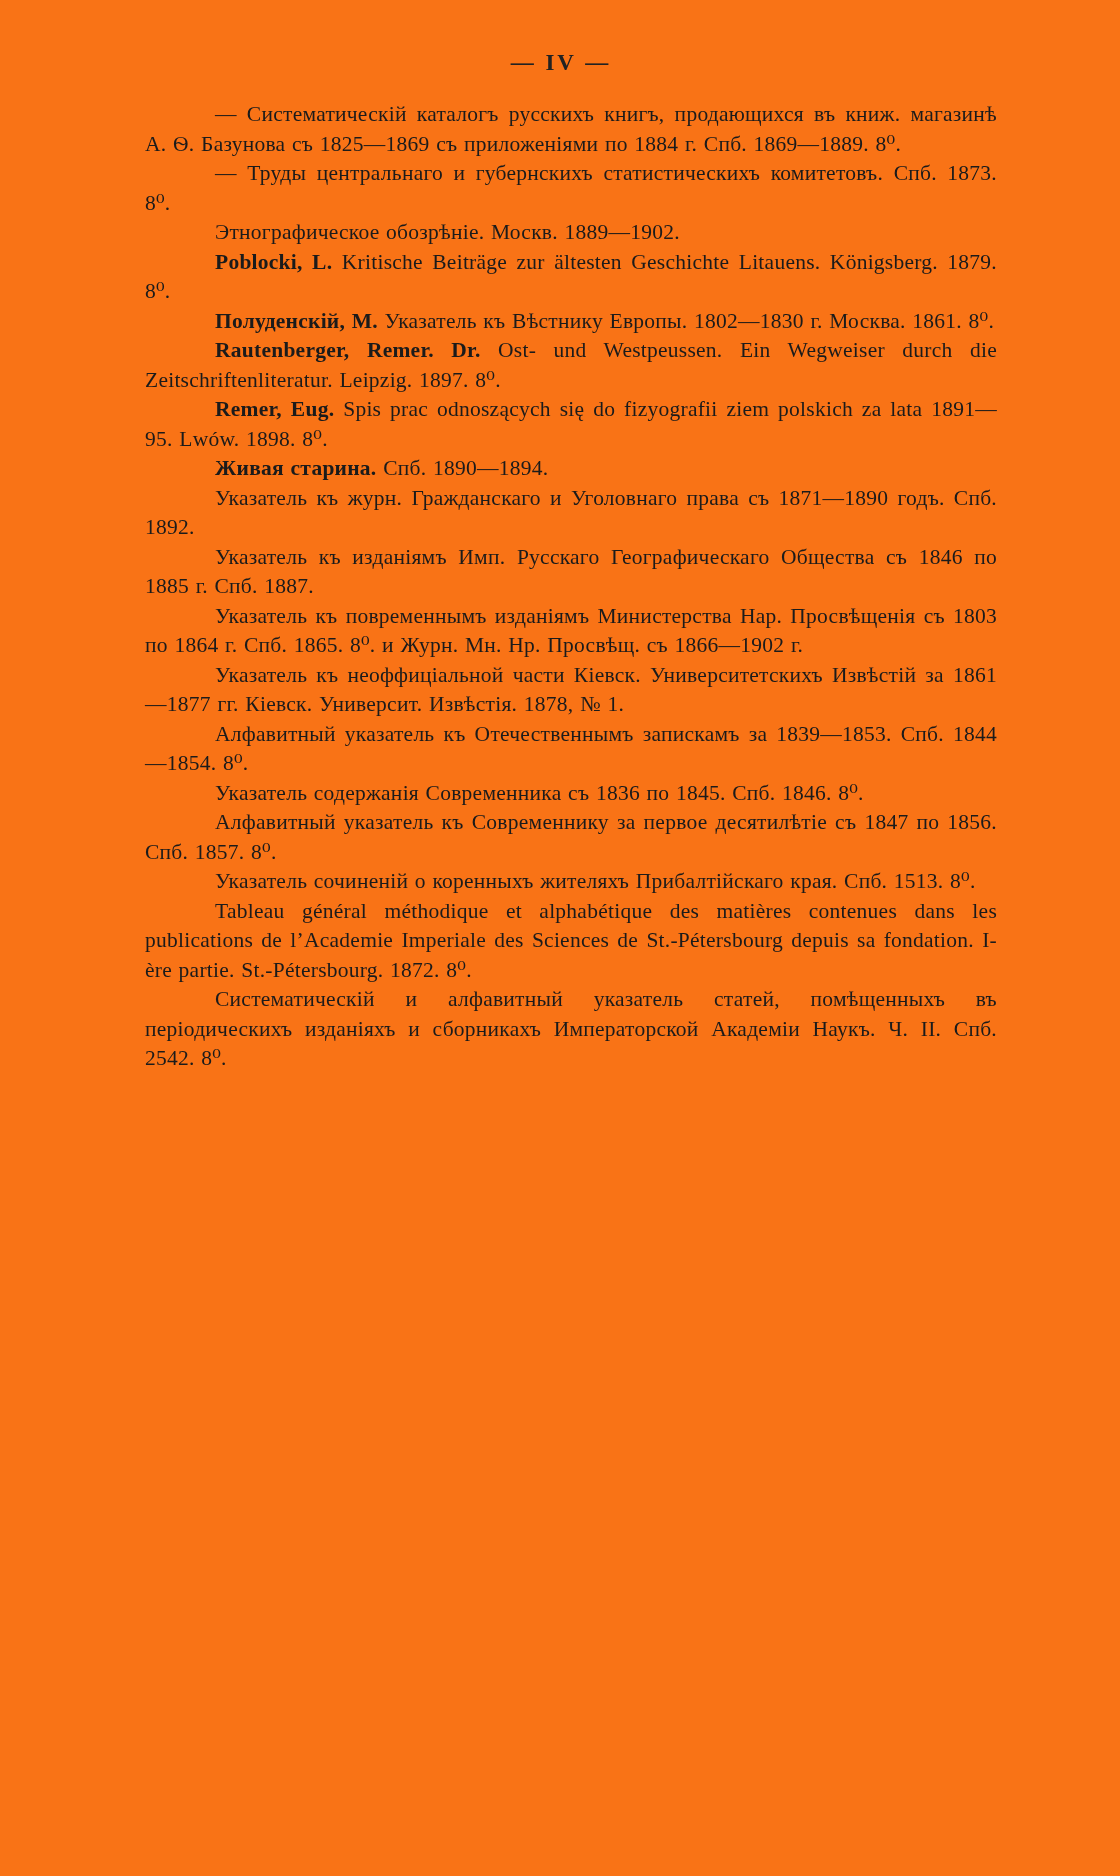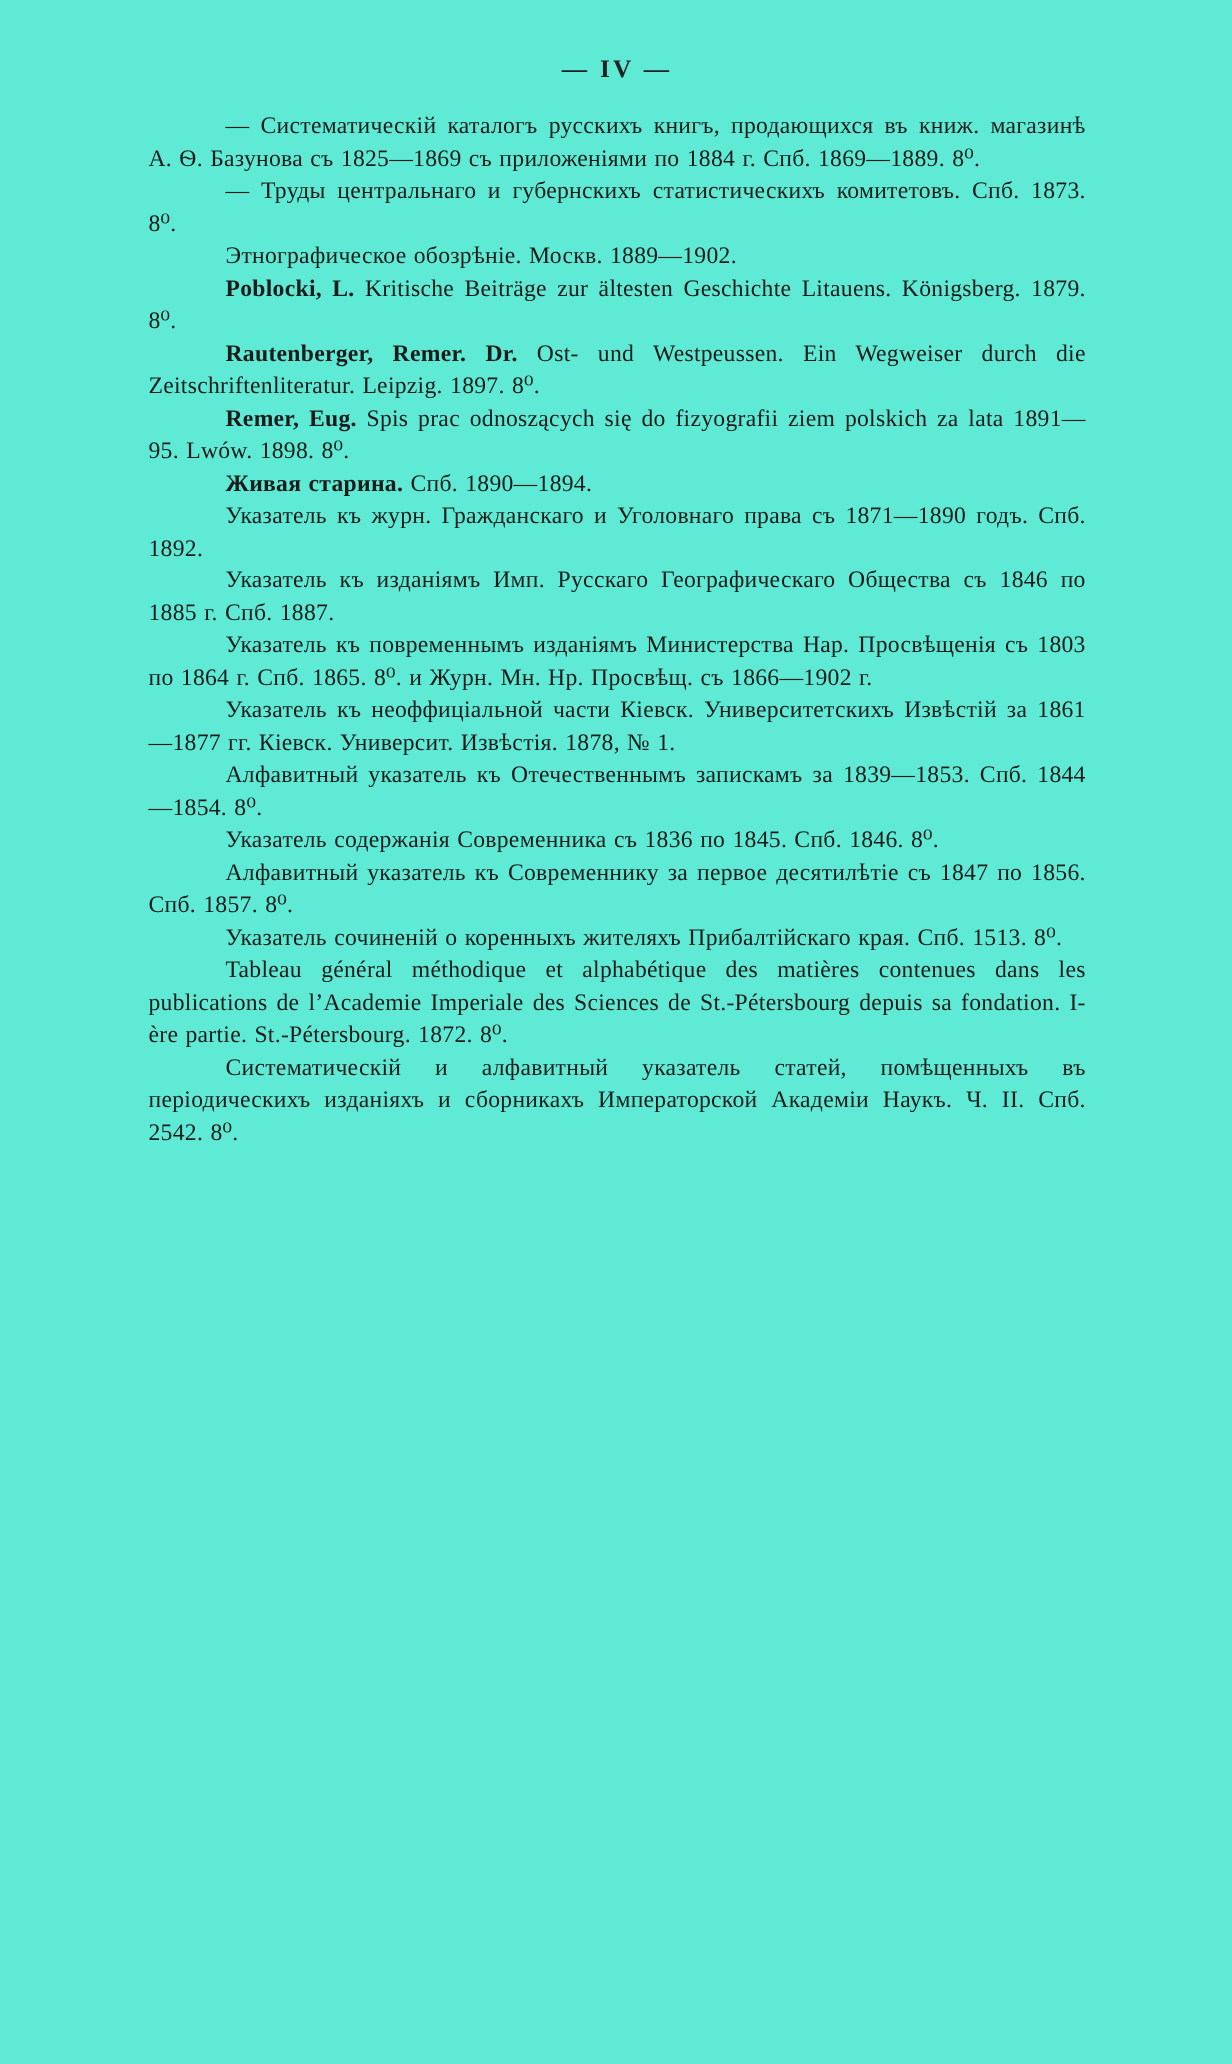--- a/index.html
+++ b/index.html
@@ -2,40 +2,40 @@
 <html><head>
 <meta charset="utf-8">
 <style>
   * { margin: 0; padding: 0; box-sizing: border-box; }
   html, body { background: #e8e8e6; }
   .scan-page {
     position: relative;
     width: 1120px;
     height: 1876px;
     margin: 0 auto;
-    background: #5eead4;
+    background: #f97316;
     color: #1b1b1b;
     font-family: "Liberation Serif", "DejaVu Serif", serif;
     overflow: hidden;
   }
   .page-number {
     position: absolute;
     top: 50px;
     left: 135px;
     width: 852px;
     text-align: center;
     font-size: 23px;
     font-weight: bold;
     letter-spacing: 3px;
     color: #222;
   }
   .bibliography-text {
     position: absolute;
     top: 100px;
-    left: 135px;
+    left: 145px;
     width: 852px;
     font-size: 21.5px;
     line-height: 29.5px;
     text-align: justify;
     letter-spacing: 0.25px;
     word-spacing: 1px;
   }
   .entry {
     text-indent: 34px;
   }
@@ -54,20 +54,21 @@
   <div class="bibliography-text">
 
     <p class="entry"><b class="lead"></b><span>— Систематическій каталогъ русскихъ книгъ, продающихся въ книж. магазинѣ А. Ѳ. Базунова съ 1825—1869 съ приложеніями по 1884 г. Спб. 1869—1889. 8⁰.</span></p>
 
     <p class="entry"><b class="lead"></b><span>— Труды центральнаго и губернскихъ статистическихъ комитетовъ. Спб. 1873. 8⁰.</span></p>
 
     <p class="entry"><b class="lead"></b><span>Этнографическое обозрѣніе. Москв. 1889—1902.</span></p>
 
     <p class="entry"><b class="lead">Poblocki, L.</b><span> Kritische Beiträge zur ältesten Geschichte Litauens. Königsberg. 1879. 8⁰.</span></p>
 
+    <p class="entry"><b class="lead">Полуденскій, М.</b><span> Указатель къ Вѣстнику Европы. 1802—1830 г. Москва. 1861. 8⁰.</span></p>
 
     <p class="entry"><b class="lead">Rautenberger, Remer. Dr.</b><span> Ost- und Westpeussen. Ein Wegweiser durch die Zeitschriftenliteratur. Leipzig. 1897. 8⁰.</span></p>
 
     <p class="entry"><b class="lead">Remer, Eug.</b><span> Spis prac odnoszących się do fizyografii ziem polskich za lata 1891—95. Lwów. 1898. 8⁰.</span></p>
 
     <p class="entry"><b class="lead">Живая старина.</b><span> Спб. 1890—1894.</span></p>
 
     <p class="entry"><b class="lead"></b><span>Указатель къ журн. Гражданскаго и Уголовнаго права съ 1871—1890 годъ. Спб. 1892.</span></p>
 
     <p class="entry"><b class="lead"></b><span>Указатель къ изданіямъ Имп. Русскаго Географическаго Общества съ 1846 по 1885 г. Спб. 1887.</span></p>

